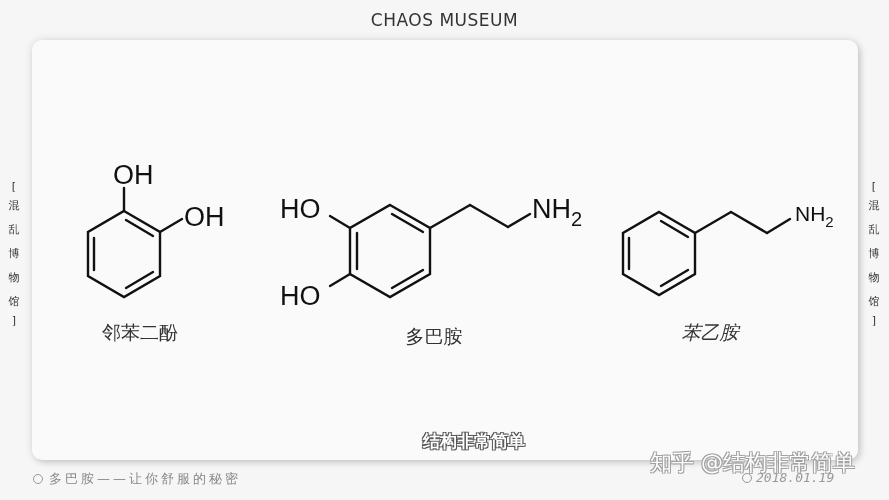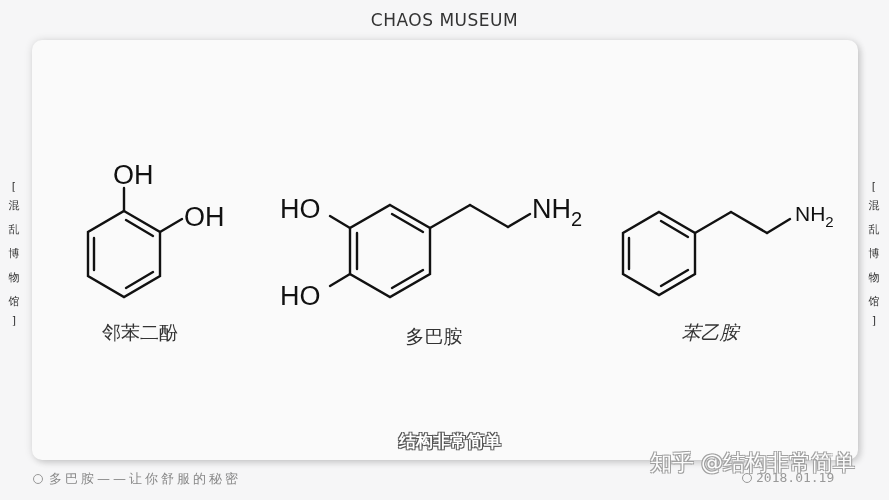--- a/index.html
+++ b/index.html
@@ -25,33 +25,33 @@
     }
     .side.left { left:6px; }
     .side.right { left:866px; }
     .side .br { font-size:11px; line-height:14px; }
     svg.mol { position:absolute; left:0; top:0; }
     .label {
       position:absolute; font-size:19px; color:#333; font-family:"DejaVu Sans", sans-serif;
       transform:translateX(-50%); white-space:nowrap;
     }
     .caption {
-      position:absolute; left:450px; top:430px; transform:translateX(-50%);
+      position:absolute; left:474px; top:430px; transform:translateX(-50%);
       font-size:17px; font-weight:bold; color:#fff;
       text-shadow: -1px -1px 0 #555, 1px -1px 0 #555, -1px 1px 0 #555, 1px 1px 0 #555;
       white-space:nowrap;
     }
     .footer-left {
       position:absolute; left:33px; top:470px; font-size:13px; color:#888;
       letter-spacing:3px; display:flex; align-items:center; gap:6px;
     }
     .circle { width:8px; height:8px; border:1px solid #999; border-radius:50%; display:inline-block; }
     .date {
       position:absolute; left:742px; top:470px; font-size:13px; color:#999;
-      font-family:"DejaVu Sans Mono", monospace; display:flex; align-items:center; gap:4px;
+      font-family:"DejaVu Sans Mono", monospace; display:flex; align-items:center; gap:4px;font-style:italic;
     }
     .watermark {
       position:absolute; left:650px; top:448px; font-size:22px; color:#fff;
       text-shadow: -1px -1px 0 #999, 1px -1px 0 #999, -1px 1px 0 #999, 1px 1px 0 #999;
       white-space:nowrap; opacity:0.9;
     }
   </style>
 </head>
 <body>
 

